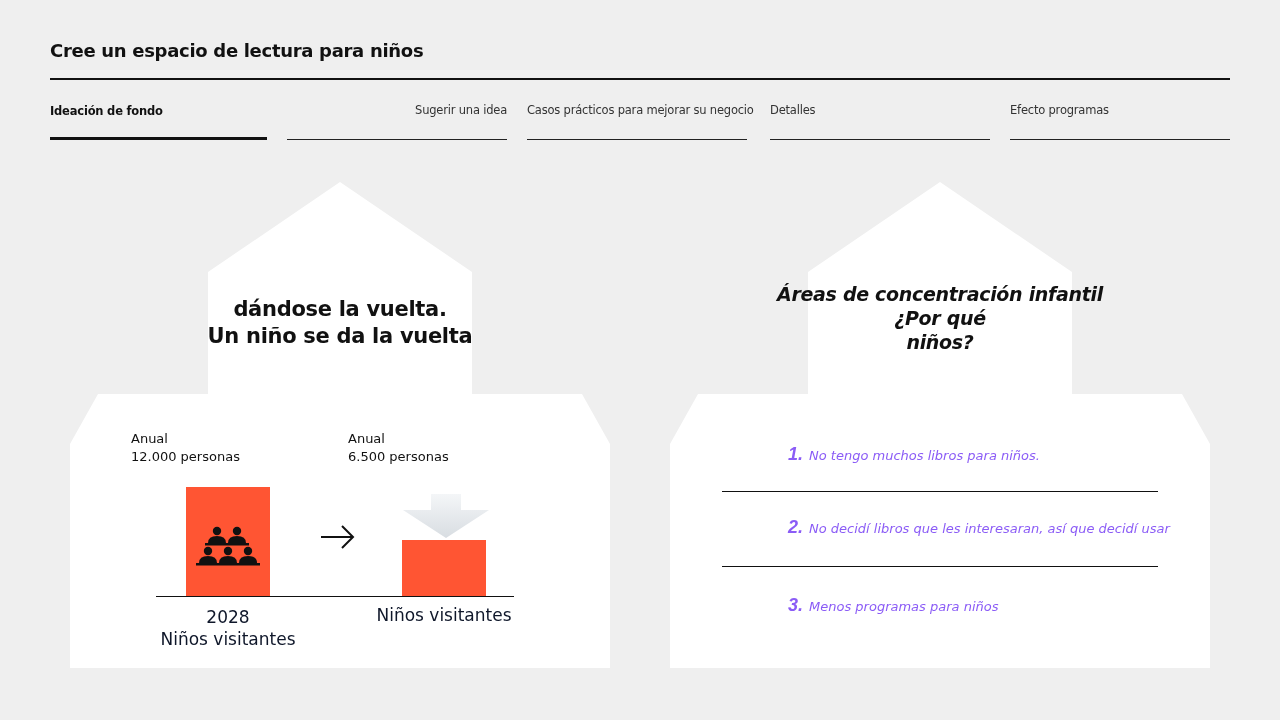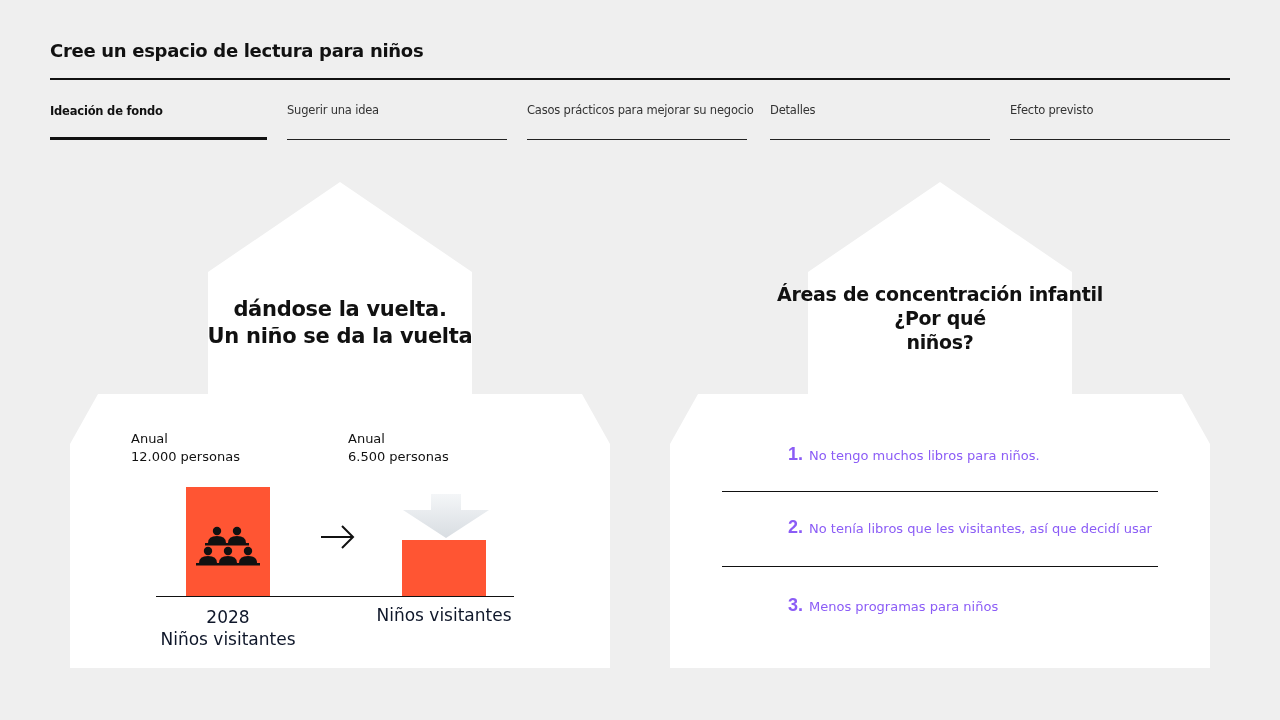--- a/index.html
+++ b/index.html
@@ -43,34 +43,34 @@
 <body>
 
 <div class="title">Cree un espacio de lectura para niños</div>
 <div class="title-rule"></div>
 
 <div class="tabs">
   <div class="tab active" style="left:0;width:217px;">
     <span class="lbl">Ideación de fondo</span>
     <span class="ul"></span>
   </div>
-  <div class="tab" style="left:237px;width:220px;">
+  <div class="tab" style="left:237px;width:220px;text-align:right;">
     <span class="lbl">Sugerir una idea</span>
     <span class="ul"></span>
   </div>
   <div class="tab" style="left:477px;width:220px;">
     <span class="lbl">Casos prácticos para mejorar su negocio</span>
     <span class="ul"></span>
   </div>
   <div class="tab" style="left:720px;width:220px;">
     <span class="lbl">Detalles</span>
     <span class="ul"></span>
   </div>
   <div class="tab" style="left:960px;width:220px;">
-    <span class="lbl">Efecto previsto</span>
+    <span class="lbl">Efecto programas</span>
     <span class="ul"></span>
   </div>
 </div>
 
 <div class="house h1" style="left:70px;">
   <svg class="shape" width="540" height="486" viewBox="0 0 540 486">
     <polygon fill="#ffffff" points="270,0 402,90 402,212 512,212 540,262 540,486 0,486 0,262 28,212 138,212 138,90"></polygon>
   </svg>
   <div class="house-title">
     <div>dándose la vuelta.</div>
@@ -123,34 +123,34 @@
 
   <div class="bar-label" style="left:58px;top:424px;">
     <div>2028</div>
     <div>Niños visitantes</div>
   </div>
   <div class="bar-label" style="left:274px;top:422px;">
     <div>Niños visitantes</div>
   </div>
 </div>
 
-<div class="house h2" style="left:670px;">
+<div class="house h2" style="left:670px;font-style:italic;">
   <svg class="shape" width="540" height="486" viewBox="0 0 540 486">
     <polygon fill="#ffffff" points="270,0 402,90 402,212 512,212 540,262 540,486 0,486 0,262 28,212 138,212 138,90"></polygon>
   </svg>
   <div class="house-title">
     <div>Áreas de concentración infantil</div>
     <div>¿Por qué</div>
     <div>niños?</div>
   </div>
 
   <div class="item" style="top:262px;">
     <span class="num">1.</span><span>No tengo muchos libros para niños.</span>
   </div>
   <div class="item-rule" style="top:309px;"></div>
   <div class="item" style="top:335px;">
-    <span class="num">2.</span><span>No tenía libros que les visitantes, así que decidí usar</span>
+    <span class="num">2.</span><span>No decidí libros que les interesaran, así que decidí usar</span>
   </div>
   <div class="item-rule" style="top:384px;"></div>
   <div class="item" style="top:413px;">
     <span class="num">3.</span><span>Menos programas para niños</span>
   </div>
 </div>
 
 </body></html>

